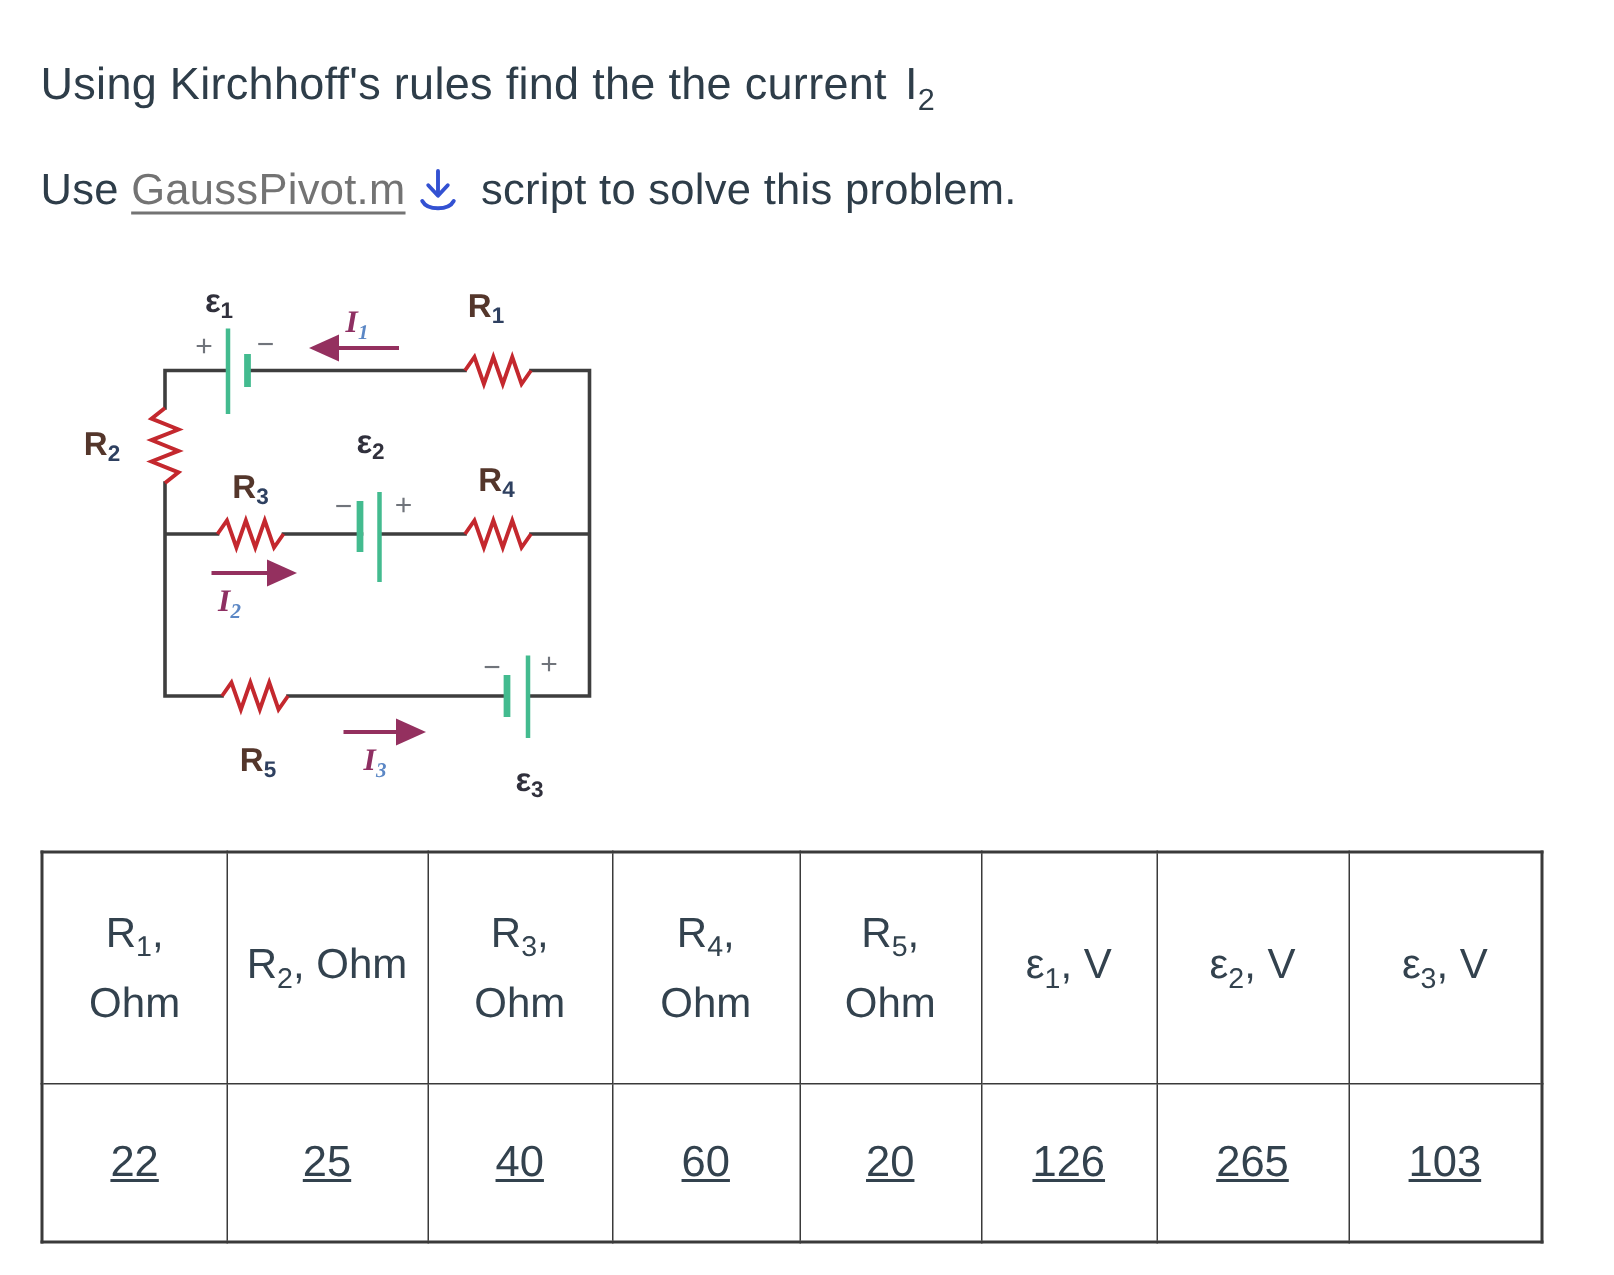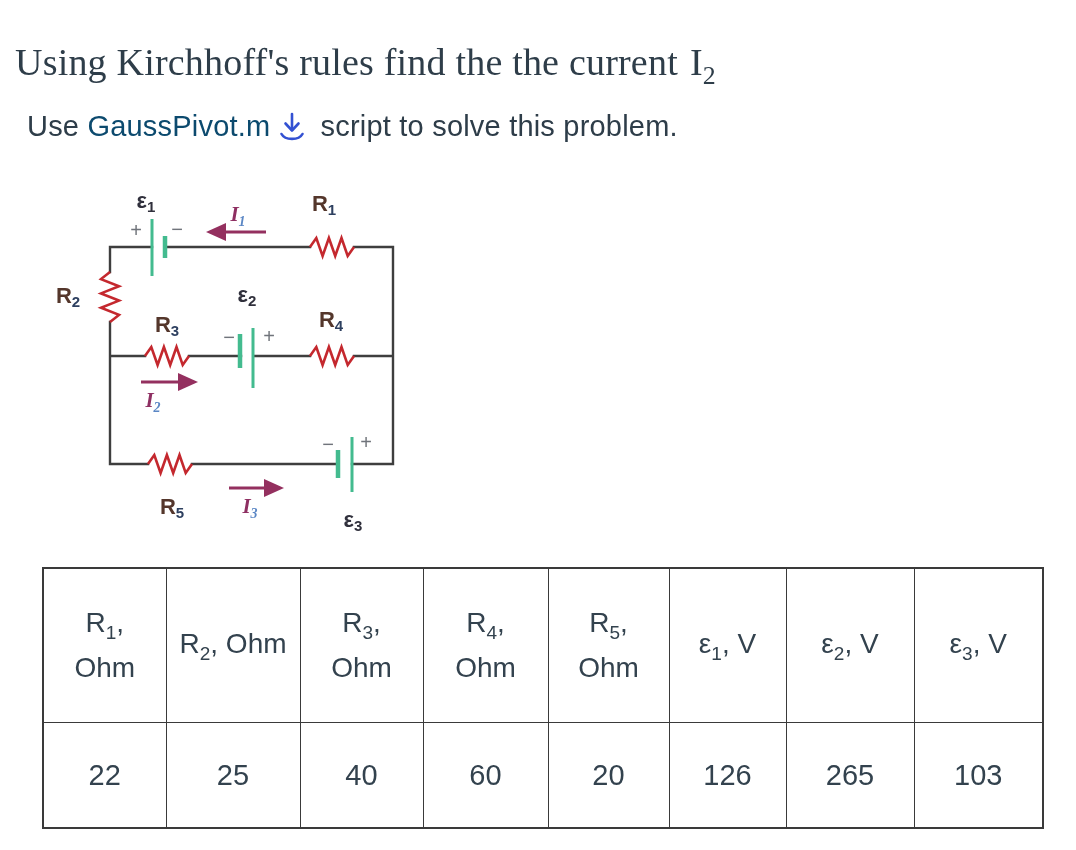--- a/index.html
+++ b/index.html
@@ -8,30 +8,31 @@
     width:1076px; height:850px;
     background:#ffffff;
     font-family:"Liberation Sans","DejaVu Sans",sans-serif;
     color:#2e3d49;
     overflow:hidden;
   }
   sub { font-size:0.68em; }
 
   
   .title {
-    position:absolute; left:15px; top:40px;
-    font-size:38px; letter-spacing:0.2px; white-space:nowrap;font-family:Liberation Serif, serif;
+    position:absolute; left:27px; top:40px;
+    font-size:30px; letter-spacing:0.2px; white-space:nowrap;
   }
   .cur-sym { margin-left:12px; }
   .instr {
     position:absolute; left:27px; top:110px;
     font-size:29px; letter-spacing:0.2px; white-space:nowrap;
   }
   .link {
-    color:#0c4a6e;
+    color:#737373;
+    text-decoration:underline;
     text-decoration-thickness:2px;
     text-underline-offset:5px;
     cursor:pointer;
   }
   .dlicon {
     display:inline-block; width:30px; height:34px;
     margin:0 5px 0 7px; vertical-align:-8px; cursor:pointer;
   }
 
   
@@ -44,33 +45,33 @@
   .ihead  { fill:#94305f; }
   text.rlabel { font-weight:bold; font-size:22px; fill:#54362b; }
   .rsub  { font-size:15px; fill:#2e4060; font-weight:bold; }
   text.elabel { font-weight:bold; font-size:22px; fill:#30303c; }
   .esub  { font-size:15px; fill:#30303c; font-weight:bold; }
   text.ilabel { font-family:"Liberation Serif","DejaVu Serif",serif; font-style:italic; font-weight:bold; font-size:21px; fill:#8e2f62; }
   .isub  { font-size:14px; fill:#5b87c5; }
   text.sign { font-size:20px; fill:#70747b; }
 
   
-  .tablewrap { position:absolute; left:27px; top:567px;margin-left:15px; }
+  .tablewrap { position:absolute; left:27px; top:567px; }
   table.values {
     border-collapse:collapse; table-layout:fixed;
     border:2px solid #3a3a3a;
   }
   table.values th, table.values td {
     border:1.5px solid #3a3a3a;
     text-align:center; vertical-align:middle;
     font-weight:normal; color:#33424e;
     padding:0;
   }
   table.values th { height:153px; font-size:28px; line-height:1.5; }
-  table.values td { height:104px; font-size:29px; }
+  table.values td { height:104px; font-size:29px;text-decoration:underline; }
   .h2:empty { display:none; }
 </style>
 </head>
 <body>
 
 <div class="title">
   <span>Using Kirchhoff's rules find the the current</span><span class="cur-sym"><span>I</span><sub>2</sub></span>
 </div>
 
 <div class="instr">

